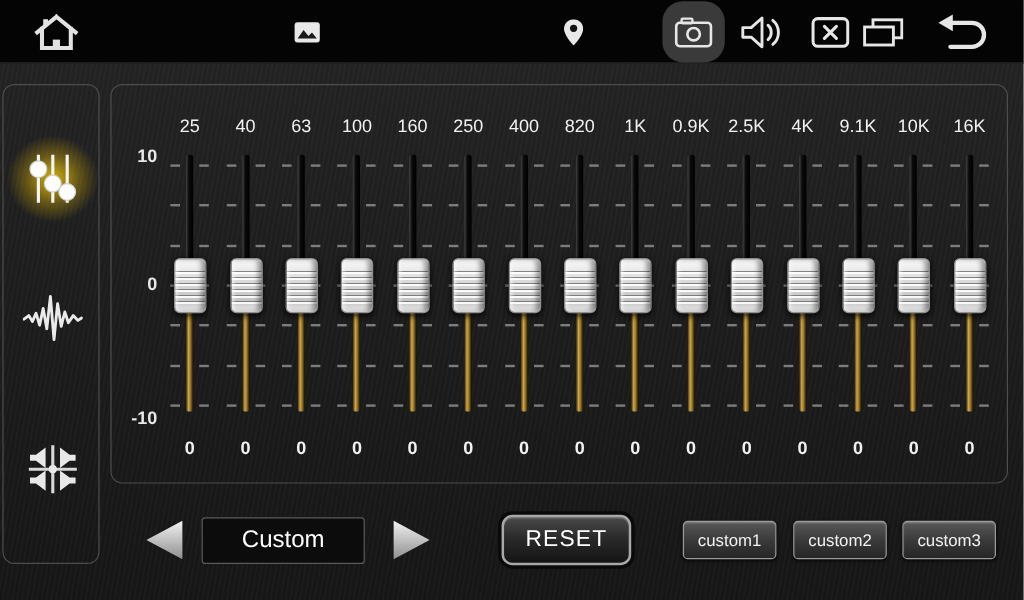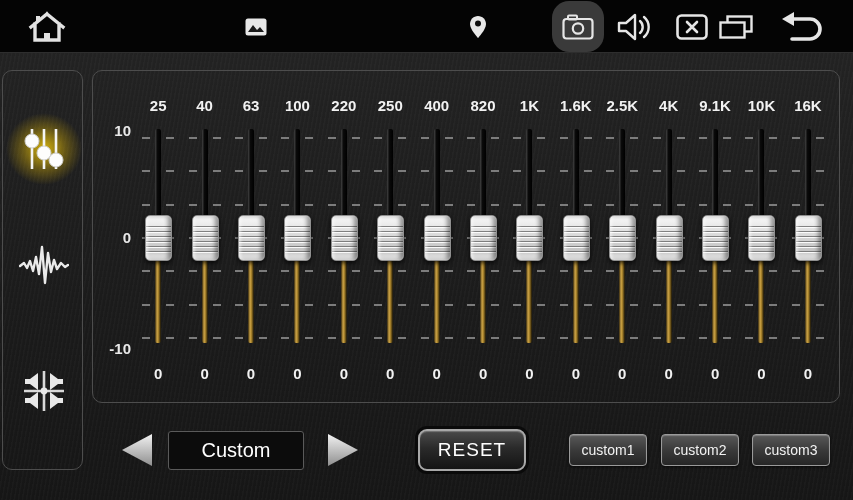--- a/index.html
+++ b/index.html
@@ -39,21 +39,21 @@
   }
 
   
   .panel {
     position:absolute; left:92px; top:70px; width:748px; height:333px;
     border:1px solid #4d4d4d; border-radius:10px;
   }
   .scale-label { position:absolute; left:4px; width:34px; text-align:right; font-size:15px; font-weight:bold; color:#e8e8e8; line-height:18px; }
   .bands { position:absolute; left:42px; top:0; width:696px; height:333px; display:flex; }
   .band { position:relative; flex:1 1 0; height:333px; }
-  .band .freq { position:absolute; left:0; right:0; top:26px; text-align:center; font-size:15px; font-weight:bold; color:#f2f2f2; line-height:18px; }
+  .band .freq { position:absolute; left:0; right:0; top:26px; text-align:center; font-size:15px; font-weight:normal; color:#f2f2f2; line-height:18px; }
   .band .val  { position:absolute; left:0; right:0; top:294px; text-align:center; font-size:15px; font-weight:bold; color:#f2f2f2; line-height:18px; }
   .slider { position:absolute; left:0; right:0; top:58px; height:218px; cursor:pointer; }
   .track-upper {
     position:absolute; left:50%; margin-left:-3px; top:0; width:6px;
     background:linear-gradient(90deg,#424242 0%, #0a0a0a 40%, #000 100%);
     border-radius:2px;
   }
   .track-lower {
     position:absolute; left:50%; margin-left:-3px; width:6px;
     background:linear-gradient(90deg,#33270e 0%, #cfa648 35%, #a07c28 60%, #141006 100%);
@@ -275,21 +275,21 @@
             <div class="tick-row" style="top: 209px;"></div>
           </div>
       <div class="track-upper" style="height: 109px;"></div>
       <div class="track-lower" style="top: 109px; height: 105px;"></div>
       <div class="knob" style="top: 86px;"></div>
     </div>
     <div class="val">0</div>
   </div>
 
   <div class="band">
-    <div class="freq">220</div>
+    <div class="freq">160</div>
     <div class="slider">
       <div class="ticks">
             <div class="tick-row" style="top: 9px;"></div>
             <div class="tick-row" style="top: 42px;"></div>
             <div class="tick-row" style="top: 76px;"></div>
             <div class="tick-row" style="top: 109px;"></div>
             <div class="tick-row" style="top: 142px;"></div>
             <div class="tick-row" style="top: 176px;"></div>
             <div class="tick-row" style="top: 209px;"></div>
           </div>
@@ -370,21 +370,21 @@
             <div class="tick-row" style="top: 209px;"></div>
           </div>
       <div class="track-upper" style="height: 109px;"></div>
       <div class="track-lower" style="top: 109px; height: 105px;"></div>
       <div class="knob" style="top: 86px;"></div>
     </div>
     <div class="val">0</div>
   </div>
 
   <div class="band">
-    <div class="freq">1.6K</div>
+    <div class="freq">0.9K</div>
     <div class="slider">
       <div class="ticks">
             <div class="tick-row" style="top: 9px;"></div>
             <div class="tick-row" style="top: 42px;"></div>
             <div class="tick-row" style="top: 76px;"></div>
             <div class="tick-row" style="top: 109px;"></div>
             <div class="tick-row" style="top: 142px;"></div>
             <div class="tick-row" style="top: 176px;"></div>
             <div class="tick-row" style="top: 209px;"></div>
           </div>

